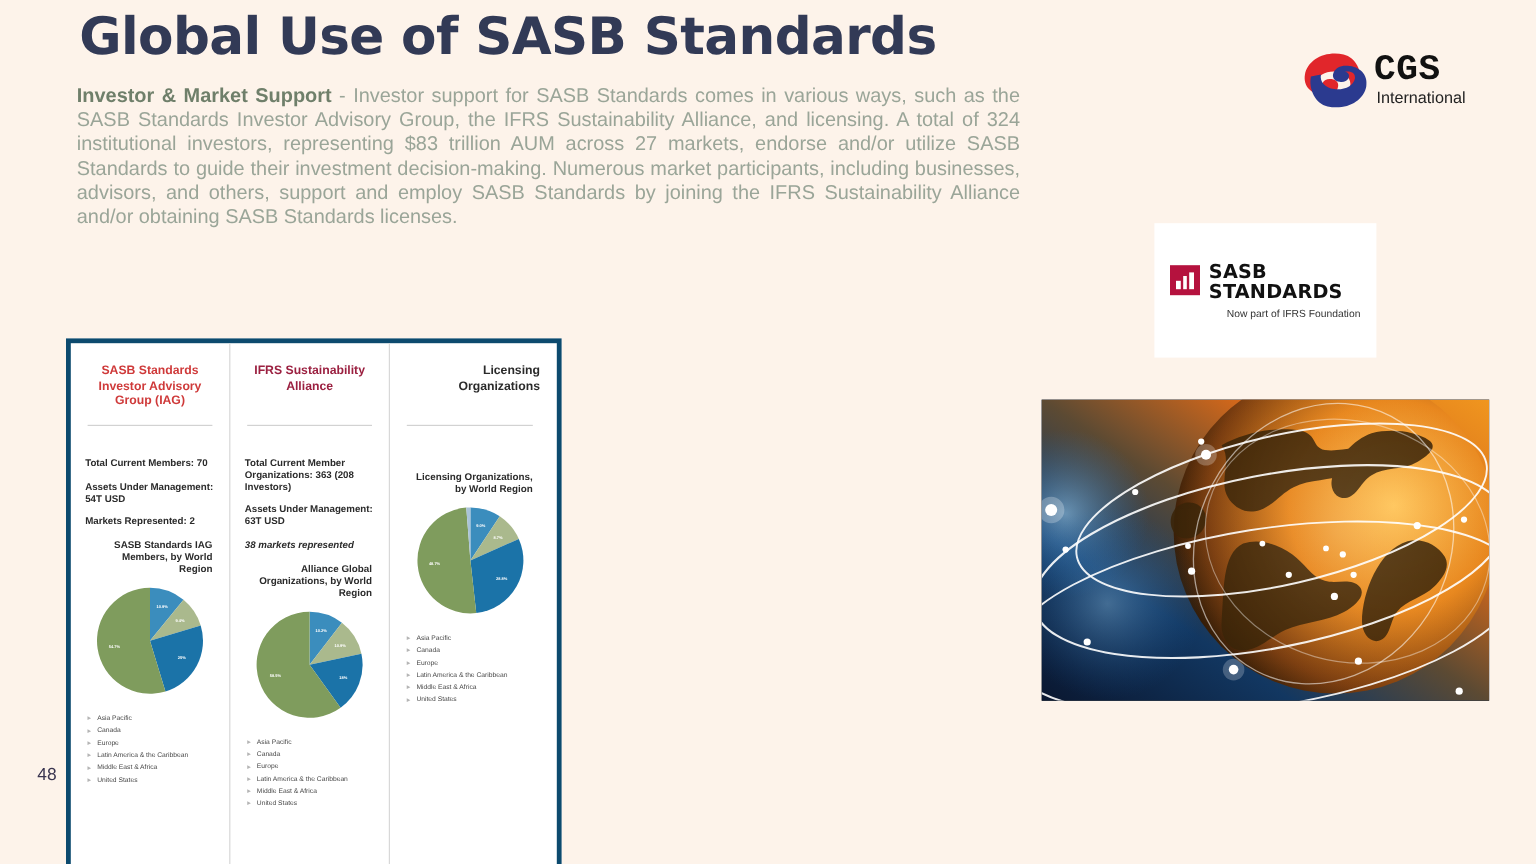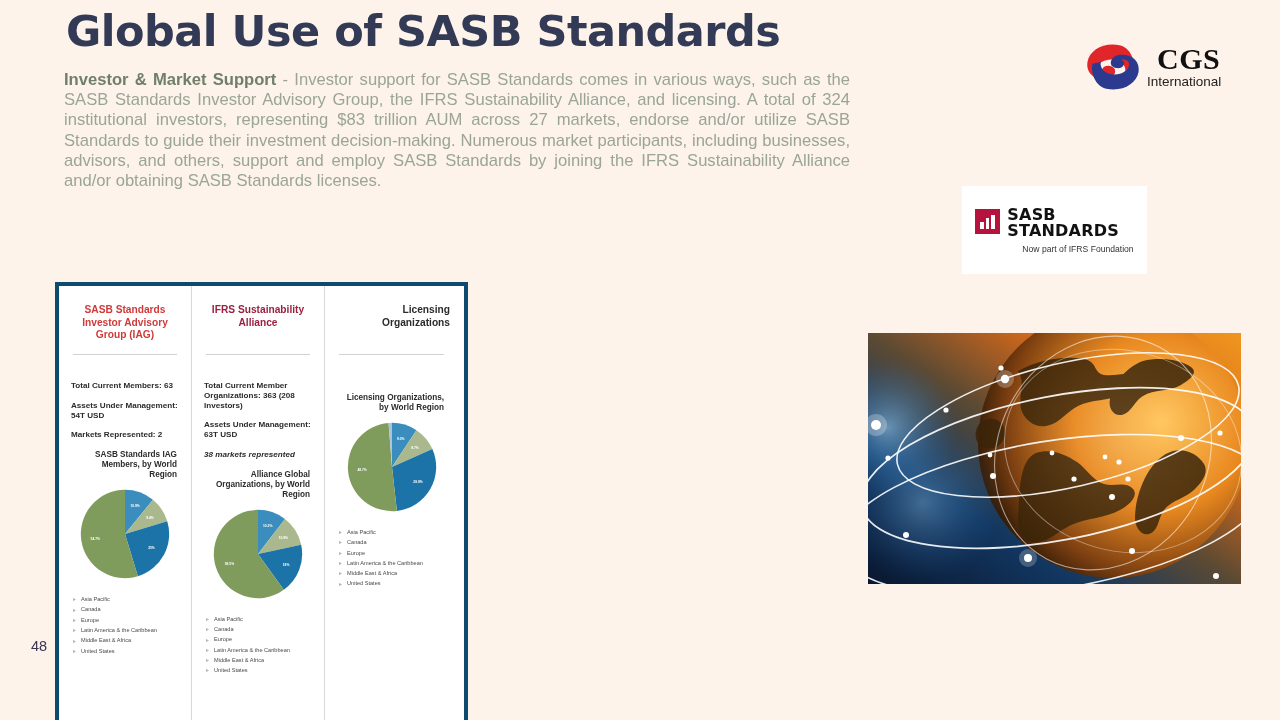--- a/index.html
+++ b/index.html
@@ -103,32 +103,32 @@
 
   
   .cgs-logo{
     position:absolute;left:1085px;top:40px;
     width:155px;height:58px;
   }
   .cgs-mark{position:absolute;left:0;top:2px;width:56px;height:50px;}
   .cgs-text{
     position:absolute;left:60px;top:2px;
     font-size:30px;font-weight:bold;color:#111111;
-    letter-spacing:0.5px;font-family:Liberation Serif, serif;margin-left:12px;
+    letter-spacing:0.5px;font-family:Liberation Mono, monospace;
   }
   .cgs-sub{
     position:absolute;left:62px;top:34px;
     font-size:13.5px;color:#222222;
     font-family:"Liberation Sans",sans-serif;
   }
 
   
   .sasb-card{
     position:absolute;left:962px;top:186px;
-    width:185px;height:88px;
+    width:185px;height:112px;
     background:#ffffff;
     display:flex;align-items:center;justify-content:center;
   }
   .sasb-inner{display:flex;align-items:flex-start;}
   .sasb-mark{
     width:25px;height:25px;background:#b5123e;
     margin-right:7px;margin-top:2px;
     position:relative;flex:0 0 auto;
   }
   .sasb-mark i{position:absolute;bottom:5px;background:#ffffff;display:block;}
@@ -172,21 +172,21 @@
   <div class="body-para">
     <span class="lead">Investor &amp; Market Support</span><span> - Investor support for SASB Standards comes in various ways, such as the SASB Standards Investor Advisory Group, the IFRS Sustainability Alliance, and licensing. A total of 324 institutional investors, representing $83 trillion AUM across 27 markets, endorse and/or utilize SASB Standards to guide their investment decision-making. Numerous market participants, including businesses, advisors, and others, support and employ SASB Standards by joining the IFRS Sustainability Alliance and/or obtaining SASB Standards licenses.</span>
   </div>
 
   <div class="cards">
 
     <div class="card c1">
       <div class="card-head">SASB Standards Investor Advisory Group (IAG)</div>
       <div class="rule"></div>
       <div class="stats">
-        <div class="stat">Total Current Members: 63</div>
+        <div class="stat">Total Current Members: 70</div>
         <div class="stat">Assets Under Management: 54T USD</div>
         <div class="stat">Markets Represented: 2</div>
       </div>
       <div class="pie-title">SASB Standards IAG Members, by World Region</div>
       <div class="pie-wrap">
         <svg class="pie-svg" width="92" height="92" viewBox="0 0 100 100">
           <g>
             <path fill="#3b8dbd" d="M50 50 L50.00 2.00 A48 48 0 0 1 80.36 12.82 Z"></path>
             <path fill="#aab98d" d="M50 50 L80.36 12.82 A48 48 0 0 1 95.92 36.03 Z"></path>
             <path fill="#1b73a8" d="M50 50 L95.92 36.03 A48 48 0 0 1 63.97 95.92 Z"></path>

